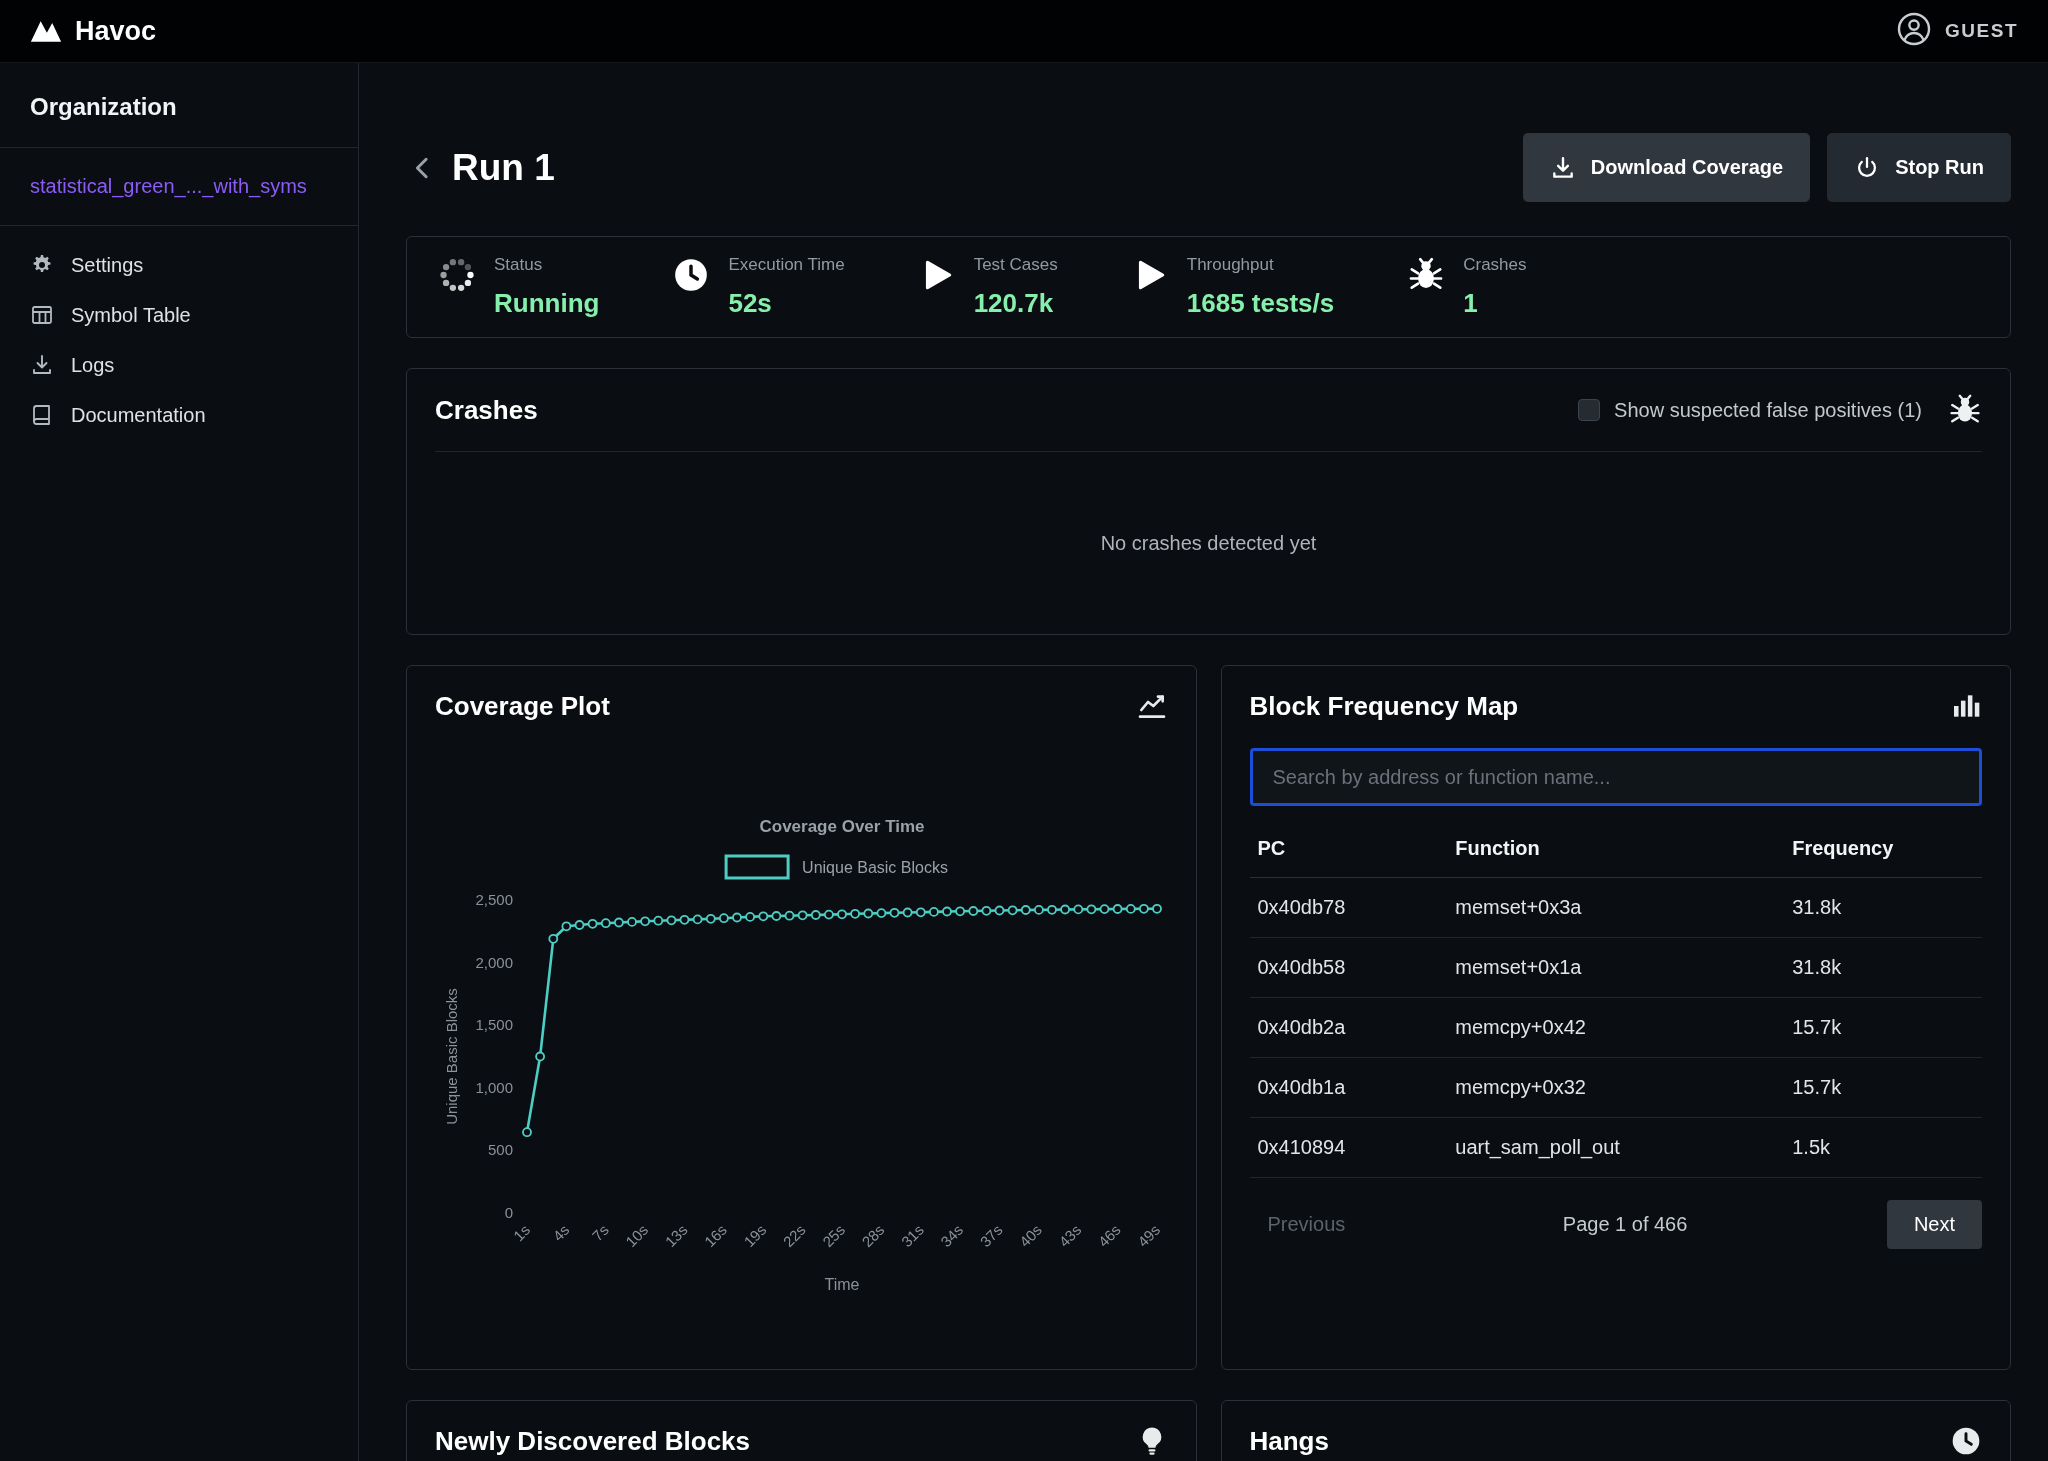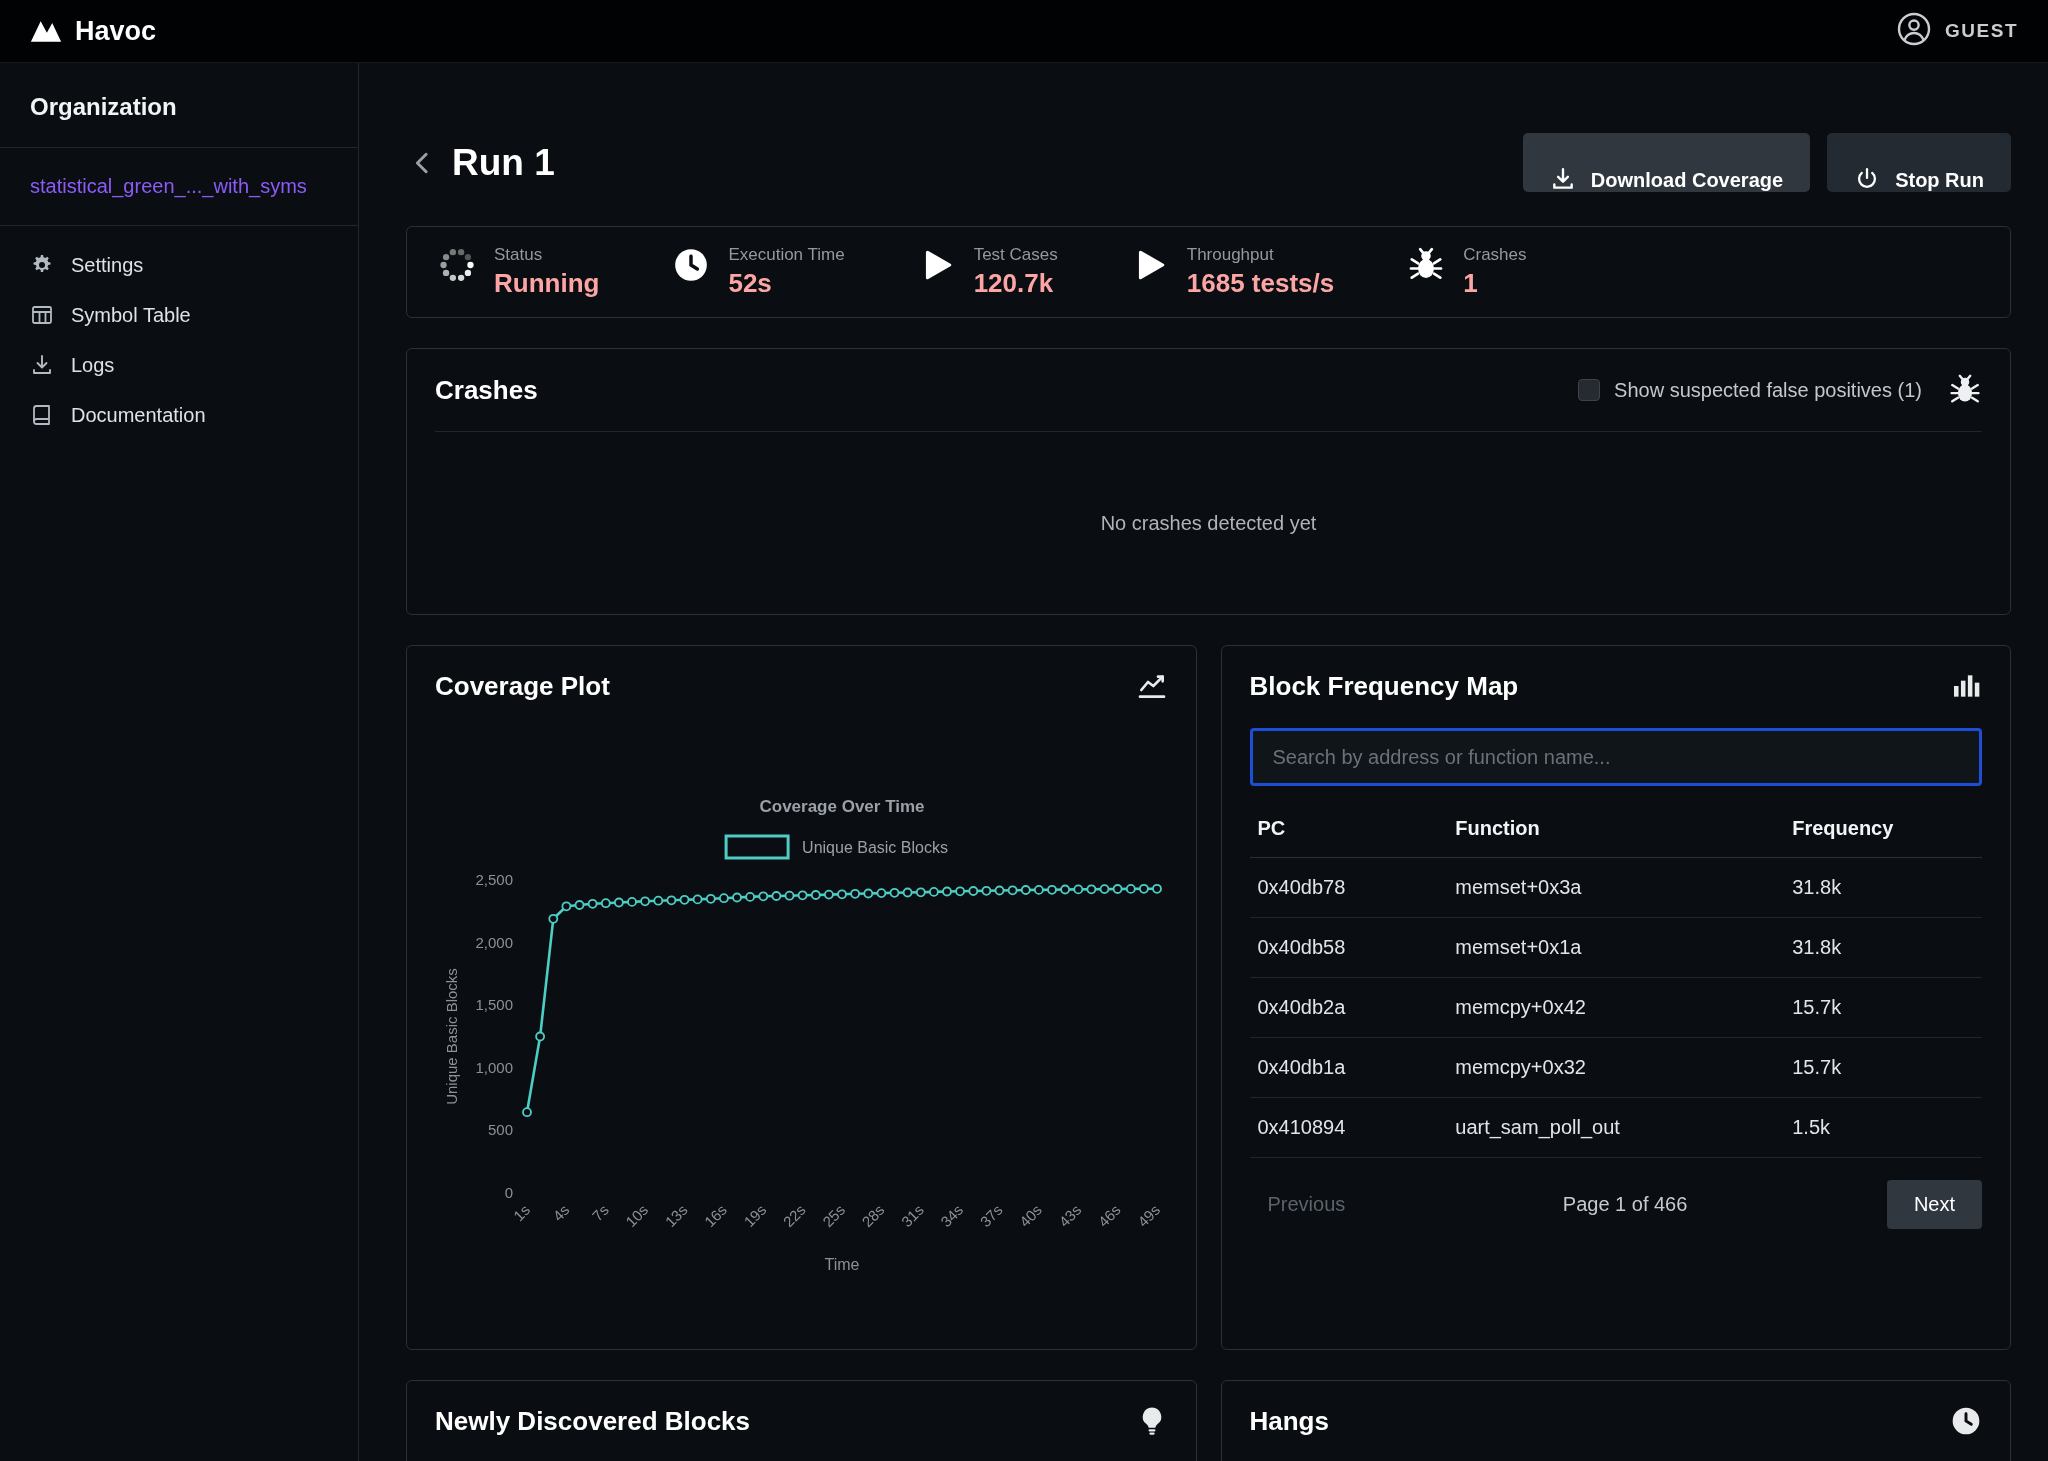--- a/index.html
+++ b/index.html
@@ -29,36 +29,36 @@
 
   .main { flex:1; padding:70px 37px 0 47px; overflow:hidden; }
 
   
   .run-header { display:flex; align-items:center; }
   .back-btn { width:34px; height:34px; color:#9aa0a8; display:flex; align-items:center;
               justify-content:center; cursor:pointer; margin-right:12px; }
   .back-btn svg { width:30px; height:30px; }
   .page-title { font-size:37px; font-weight:bold; color:#fff; }
   .run-actions { margin-left:auto; display:flex; gap:17px; }
-  .btn { display:flex; align-items:flex-end; gap:15px; height:59px; padding:0 27px;
+  .btn { display:flex; align-items:center; gap:15px; height:69px; padding:6px 27px;
          border:none; border-radius:5px; font-family:inherit; font-size:20px; font-weight:600;
          color:#fff; cursor:pointer; }
   .btn svg { width:26px; height:26px; }
   .btn-download { background:#30373e; }
   .btn-stop { background:#242a31; }
 
   
   .card { border:1px solid #2b3137; border-radius:6px; background:#0a0d11; }
 
   .stats-card { margin-top:34px; display:flex; align-items:center; gap:72px; padding:18px 30px; }
   .stat { display:flex; align-items:flex-start; gap:17px; }
   .stat-icon { width:40px; height:40px; color:#fff; display:flex; align-items:center; justify-content:center; }
   .stat-icon svg { width:38px; height:38px; }
   .stat-label { font-size:17px; color:#9299a1; }
-  .stat-value { font-size:26px; font-weight:bold; color:#fca5a5; margin-top:3px; }
+  .stat-value { font-size:26px; font-weight:bold; color:#86efac; margin-top:13px; }
 
   .crashes-card { margin-top:30px; }
   .card-header { display:flex; align-items:center; padding:24px 28px; }
   .card-title { font-size:26px; font-weight:bold; color:#fff; }
   .header-icon { margin-left:auto; width:32px; height:32px; color:#e8eaec; display:flex; }
   .header-icon svg { width:32px; height:32px; }
   .crashes-right { margin-left:auto; display:flex; align-items:center; gap:26px; }
   .checkbox-row { display:flex; align-items:center; gap:14px; cursor:pointer; }
   .checkbox { width:22px; height:22px; background:#252b31; border:1px solid #3c434b; border-radius:4px; }
   .checkbox-label { font-size:20px; color:#c3c8cd;text-align:center; }

